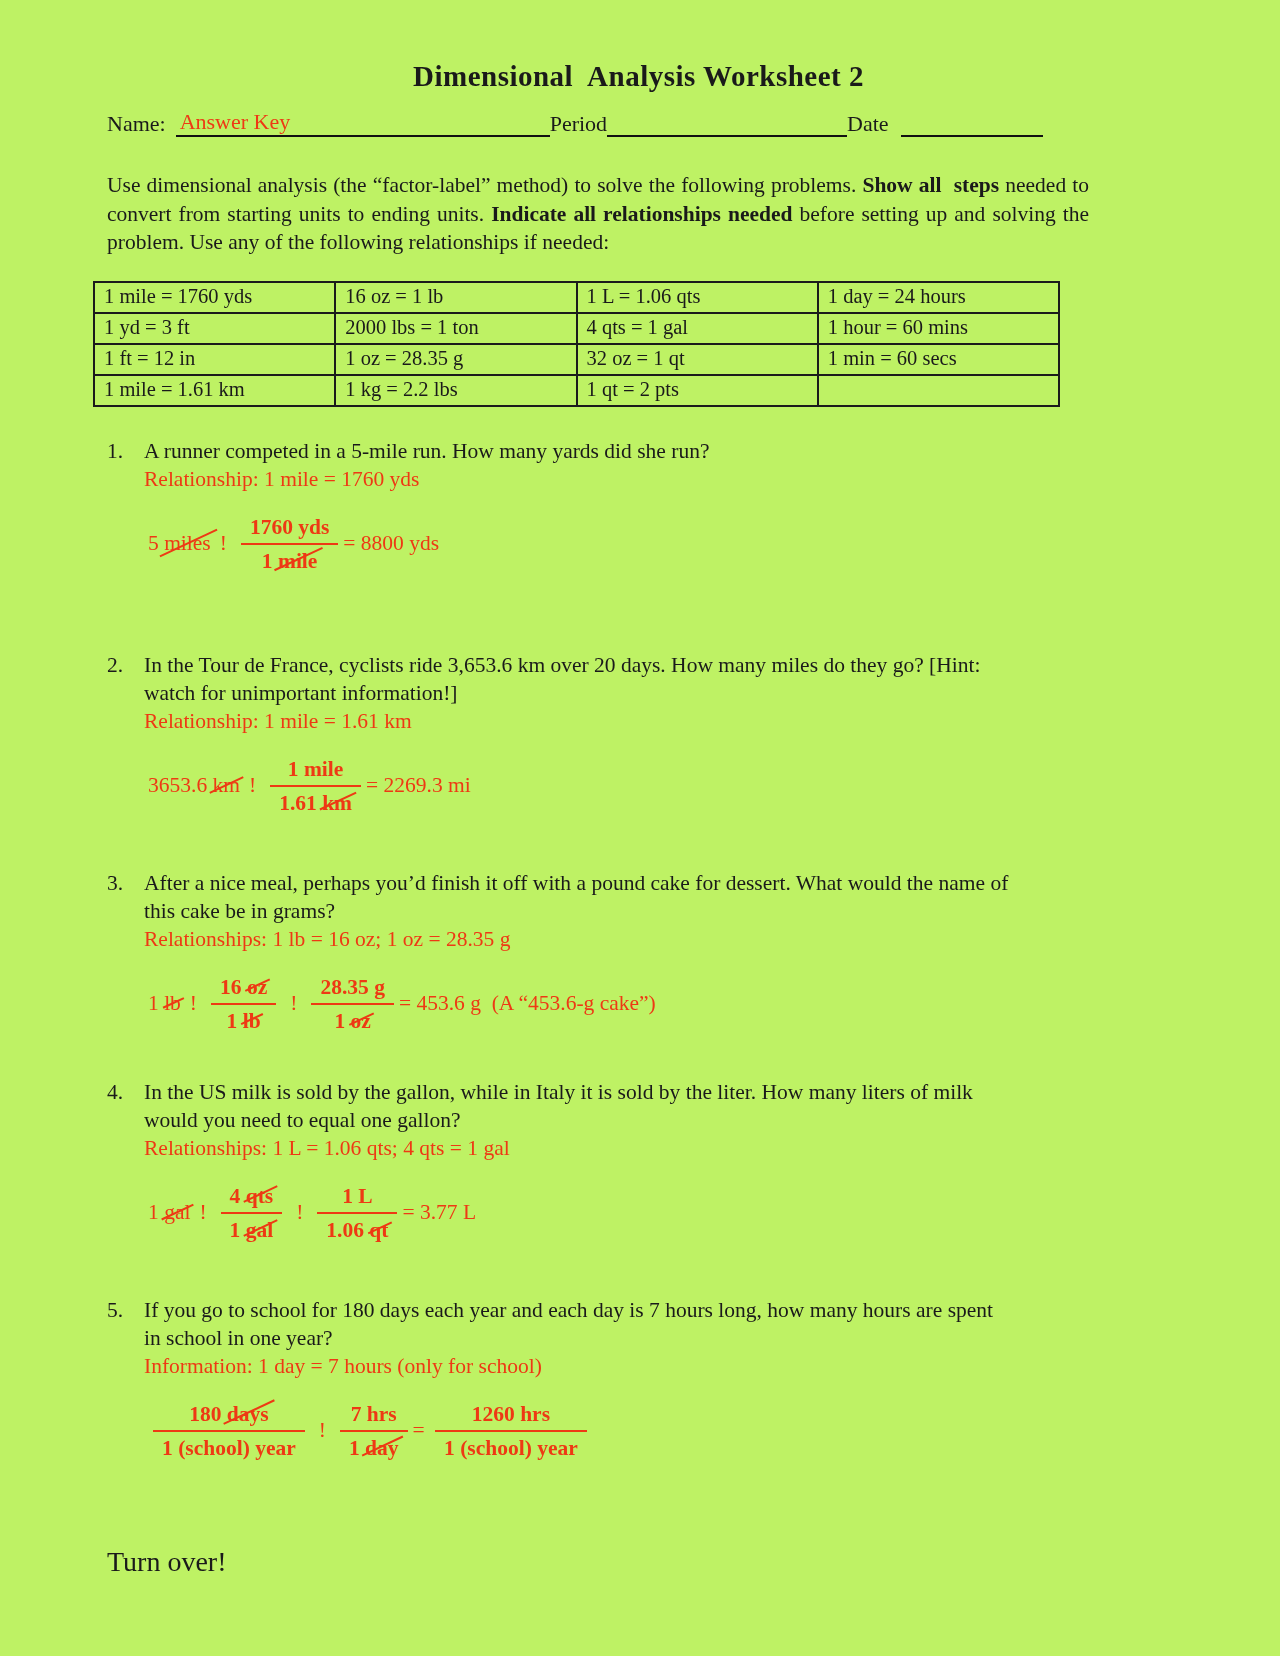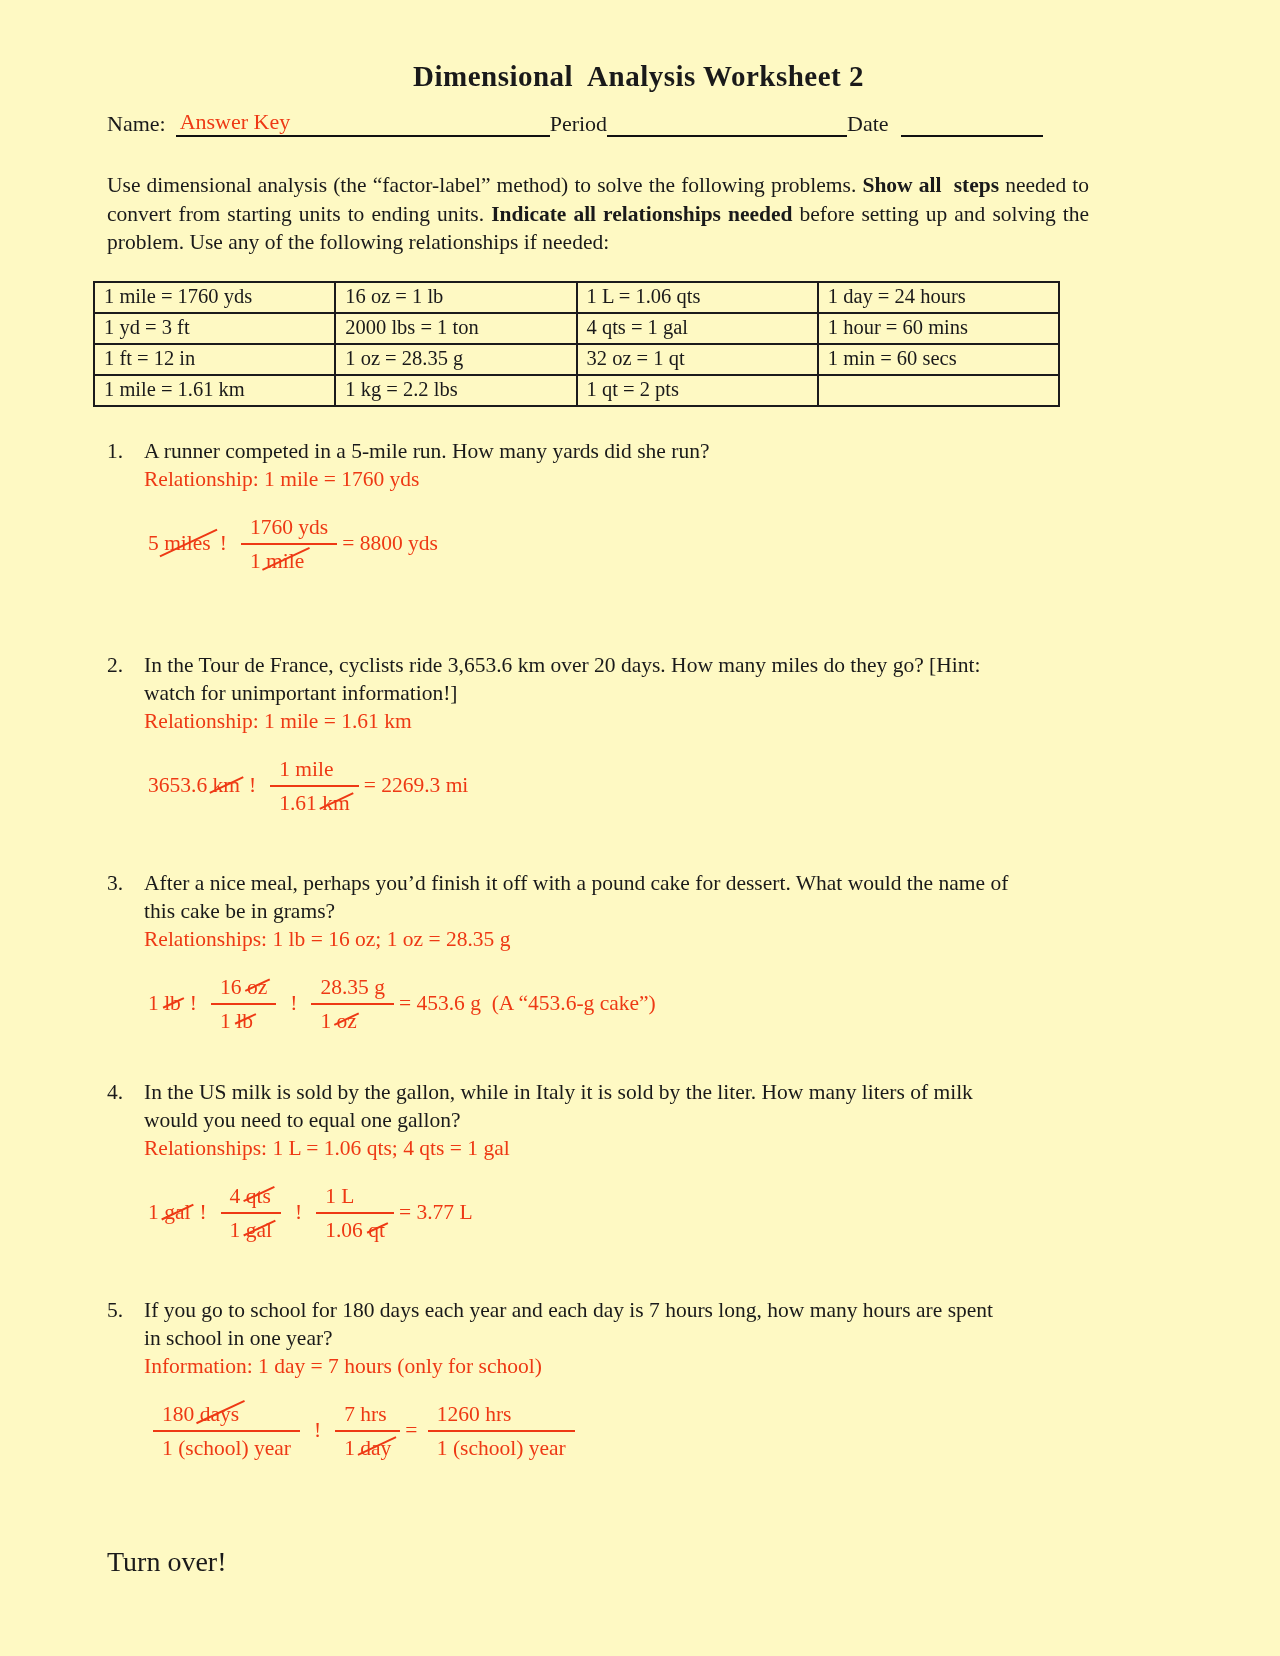--- a/index.html
+++ b/index.html
@@ -4,21 +4,21 @@
 <style>
   :root{
     --red:#ee3914;
     --ink:#1a1a1a;
     --line:#111111;
   }
   html,body{margin:0;padding:0;background:#ffffff;}
   .page{
     position:relative;
     width:1280px;height:1656px;
-    background:#fef9c3;
+    background:#bef264;
     box-sizing:border-box;
     padding:60px 110px 0 107px;
     font-family:"Liberation Serif", serif;
     color:var(--ink);
   }
   .title{
     margin:0;
     text-align:center;
     font-size:29px;
     font-weight:bold;
@@ -73,21 +73,21 @@
   .rel{line-height:29px;color:var(--red);}
   .work{
     color:var(--red);
     display:flex;
     align-items:center;
     white-space:pre;
     margin-top:3px;
     min-height:62px;
     margin-left:4px;
   }
-  .frac{display:inline-block;margin:17px 5px;}
+  .frac{display:inline-block;text-align:center;margin:17px 5px;font-weight:bold;}
   .num{display:block;padding:0 9px 3px 9px;line-height:26px;}
   .den{display:block;border-top:2px solid var(--red);padding:3px 9px 0 9px;line-height:26px;}
   .op{margin:0 9px;}
   .strike{position:relative;display:inline-block;}
   .strike::after{
     content:"";
     position:absolute;
     left:-15%;
     width:135%;
     top:42%;

